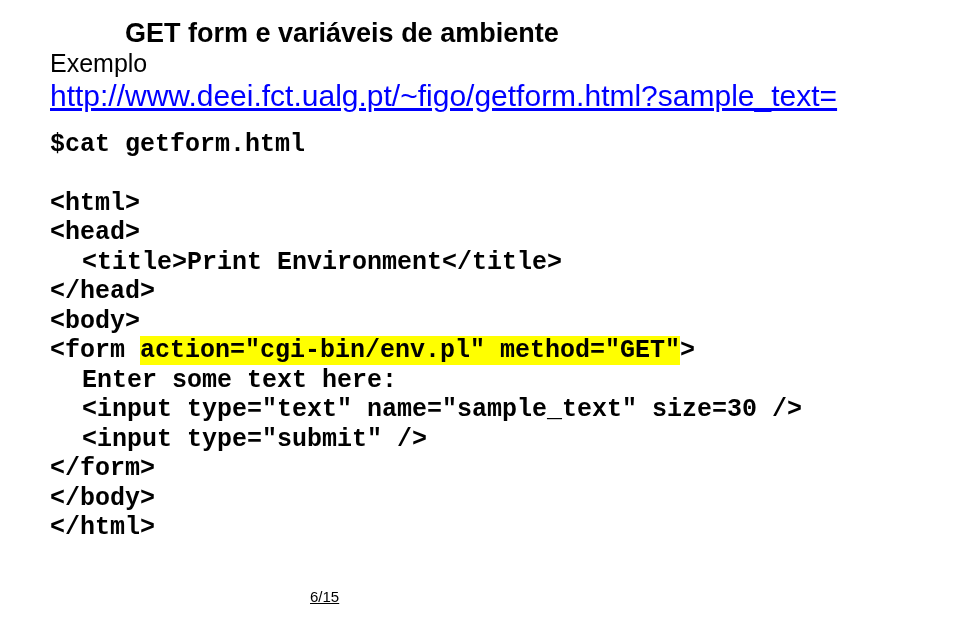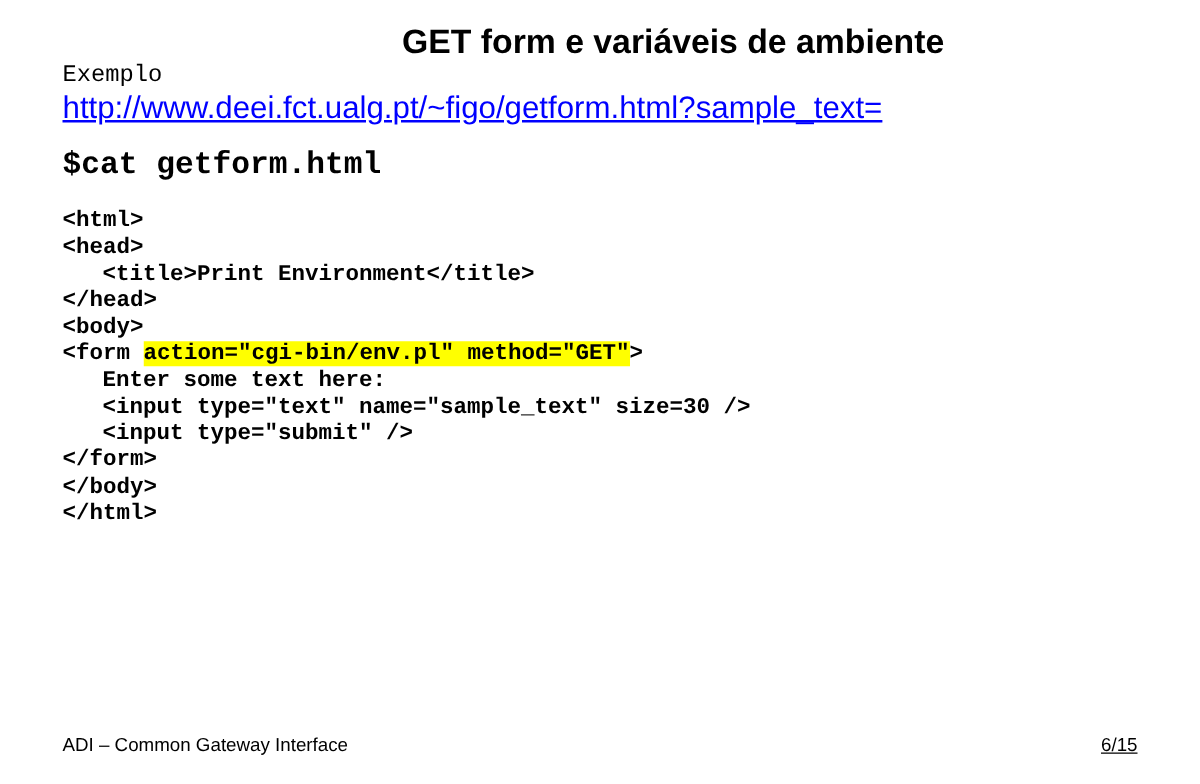--- a/index.html
+++ b/index.html
@@ -9,53 +9,52 @@
     }
     body {
       width: 960px;
       height: 627px;
       background: #ffffff;
       font-family: Verdana, Geneva, sans-serif;
       padding: 18px 50px 20px 50px;
       position: relative;
     }
     .example-label {
-      font-size: 19px;
+      font-size: 25px;
       font-weight: normal;
       color: #000000;
-      font-family: Liberation Mono, monospace;
     }
     .main-title {
       font-size: 27px;
       font-weight: bold;
       color: #000000;
       margin-left: 90px;
     }
     .url-link {
       color: #0000ff;
       text-decoration: underline;
-      font-size: 25px;
+      font-size: 30px;
       font-family: Verdana, Geneva, sans-serif;
       line-height: 1.2;
       display: inline;
     }
     .url-block {
       margin-top: 0px;
       line-height: 1.2;
     }
     .cmd-line {
       font-family: "Courier New", Courier, monospace;
       font-size: 25px;
       font-weight: bold;
       color: #000000;
       margin-top: 16px;
     }
     .code-block {
       font-family: "Courier New", Courier, monospace;
-      font-size: 18px;
+      font-size: 25px;
       font-weight: bold;
       color: #000000;
       line-height: 1.18;
       white-space: pre;
     }
     .hl {
       background-color: #ffff00;
     }
     .indent {
       padding-left: 32px;
@@ -75,21 +74,21 @@
     }
     .footer-right {
       margin-left: 260px;
       text-decoration: underline;
     }
   </style>
 </head>
 <body>
 
 <div>
-  <span class="main-title" style="display:block; text-align:center; margin-left: 117px;">GET form e variáveis de ambiente</span>
+  <span class="main-title" style="display:block; text-align:left; margin-left: 75px;">GET form e variáveis de ambiente</span>
 </div>
 <div class="example-label">Exemplo</div>
 
 <div class="url-block">
   <a class="url-link"><span>http://www.deei.fct.ualg.pt/~figo/getform.html?sample_text=</span><br></a>
 </div>
 
 <div class="cmd-line">$cat getform.html</div>
 
 <div class="code-block">
@@ -101,15 +100,14 @@
 <span><span>&lt;form </span><span class="hl">action="cgi-bin/env.pl" method="GET"</span><span>&gt;</span></span>
 <span class="indent">Enter some text here:</span>
 <span class="indent">&lt;input type="text" name="sample_text" size=30 /&gt;</span>
 <span class="indent">&lt;input type="submit" /&gt;</span>
 <span>&lt;/form&gt;</span>
 <span>&lt;/body&gt;</span>
 <span>&lt;/html&gt;</span>
 </div>
 
 <div class="footer">
-  <span class="footer-left">ADI – Common Gateway Interface</span>
   <span class="footer-right">6/15</span>
 </div>
 
 </body></html>

